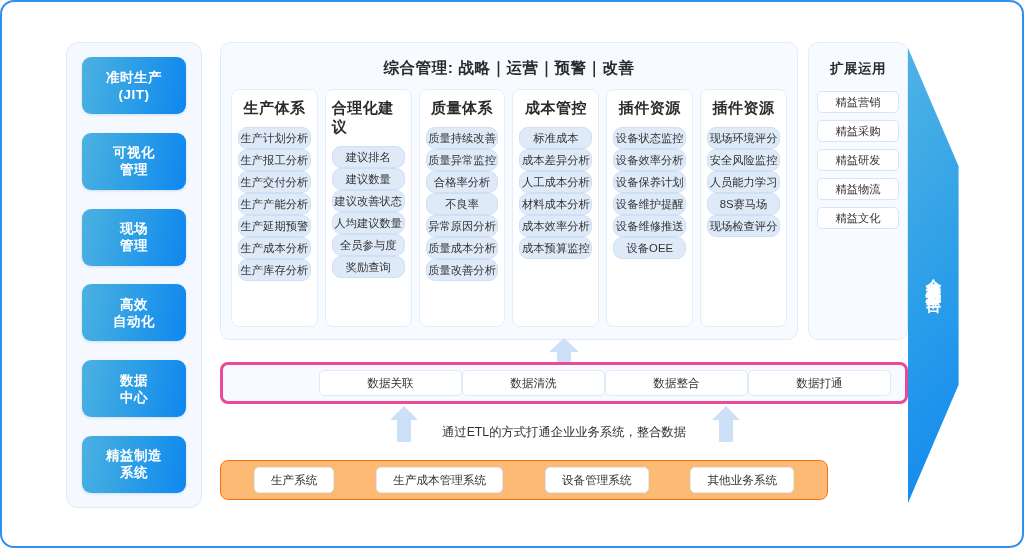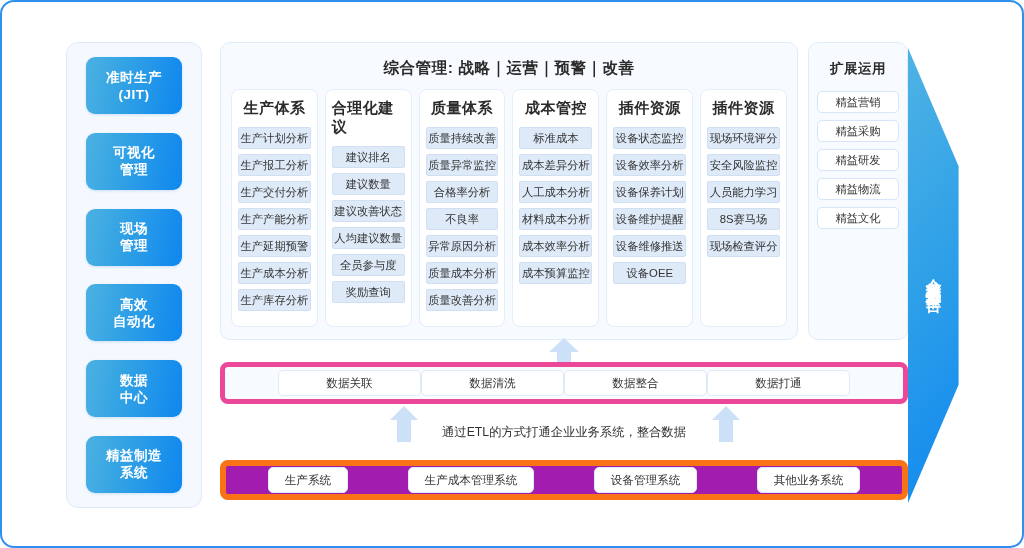--- a/index.html
+++ b/index.html
@@ -27,21 +27,21 @@
     background: #f5f9ff;
     border: 1px solid #dfeaf8;
     border-radius: 12px;
     display: flex;
     flex-direction: column;
     justify-content: space-between;
     align-items: center;
     padding: 14px 10px;
   }
   .side-btn {
-    width: 96px;
+    width: 104px;
     height: 57px;
     border-radius: 9px;
     background: linear-gradient(100deg, #4cb1e2 0%, #35a4e4 35%, #0e87ef 100%);
     color: #ffffff;
     font-size: 13.5px;
     line-height: 17px;
     font-weight: 700;
     display: flex;
     flex-direction: column;
     align-items: center;
@@ -87,24 +87,23 @@
   .col-title {
     font-size: 15px;
     font-weight: 700;
     color: #2b2b2b;
     letter-spacing: .5px;
     margin-bottom: 9px;
   }
   .chip {
     width: 100%;
     height: 22px;
-    margin-bottom: 5px;
     background: #dfeaf9;
     border: 1px solid #cfe0f5;
-    border-radius: 2px;
+    border-radius: 9px;
     font-size: 11.3px;
     color: #333333;
     display: flex;
     align-items: center;
     justify-content: center;
     white-space: nowrap;
   }
 
   
   #ext-panel {
@@ -165,25 +164,25 @@
     text-orientation: upright;
     pointer-events: none;
   }
 
   
   #etl-panel {
     position: absolute;
     left: 218px; top: 360px;
     width: 688px; height: 42px;
     background: #f7fbff;
-    border: 5px solid #ec4899;
+    border: 3px solid #ec4899;
     border-radius: 8px;
     display: flex;
     align-items: center;
-    justify-content: center;
+    justify-content: flex-end;
     padding: 0 14px;
   }
   .etl-chip {
     width: 143px;
     height: 26px;
     background: #ffffff;
     border: 1px solid #dfeaf8;
     border-radius: 5px;
     font-size: 11.6px;
     color: #333333;
@@ -201,23 +200,23 @@
     align-items: center;
     justify-content: center;
     font-size: 12.3px;
     color: #2f2f2f;
   }
 
   
   #sys-panel {
     position: absolute;
     left: 218px; top: 458px;
-    width: 688px; height: 40px;
-    background: #a21caf;
-    border: 6px solid #f97316;
+    width: 608px; height: 40px;
+    background: #fdba74;
+    border: 1px solid #f97316;
     border-radius: 8px;
     display: flex;
     align-items: center;
     justify-content: space-around;
     padding: 0 12px;
   }
   .sys-chip {
     height: 26px;
     padding: 0 16px;
     background: #ffffff;

